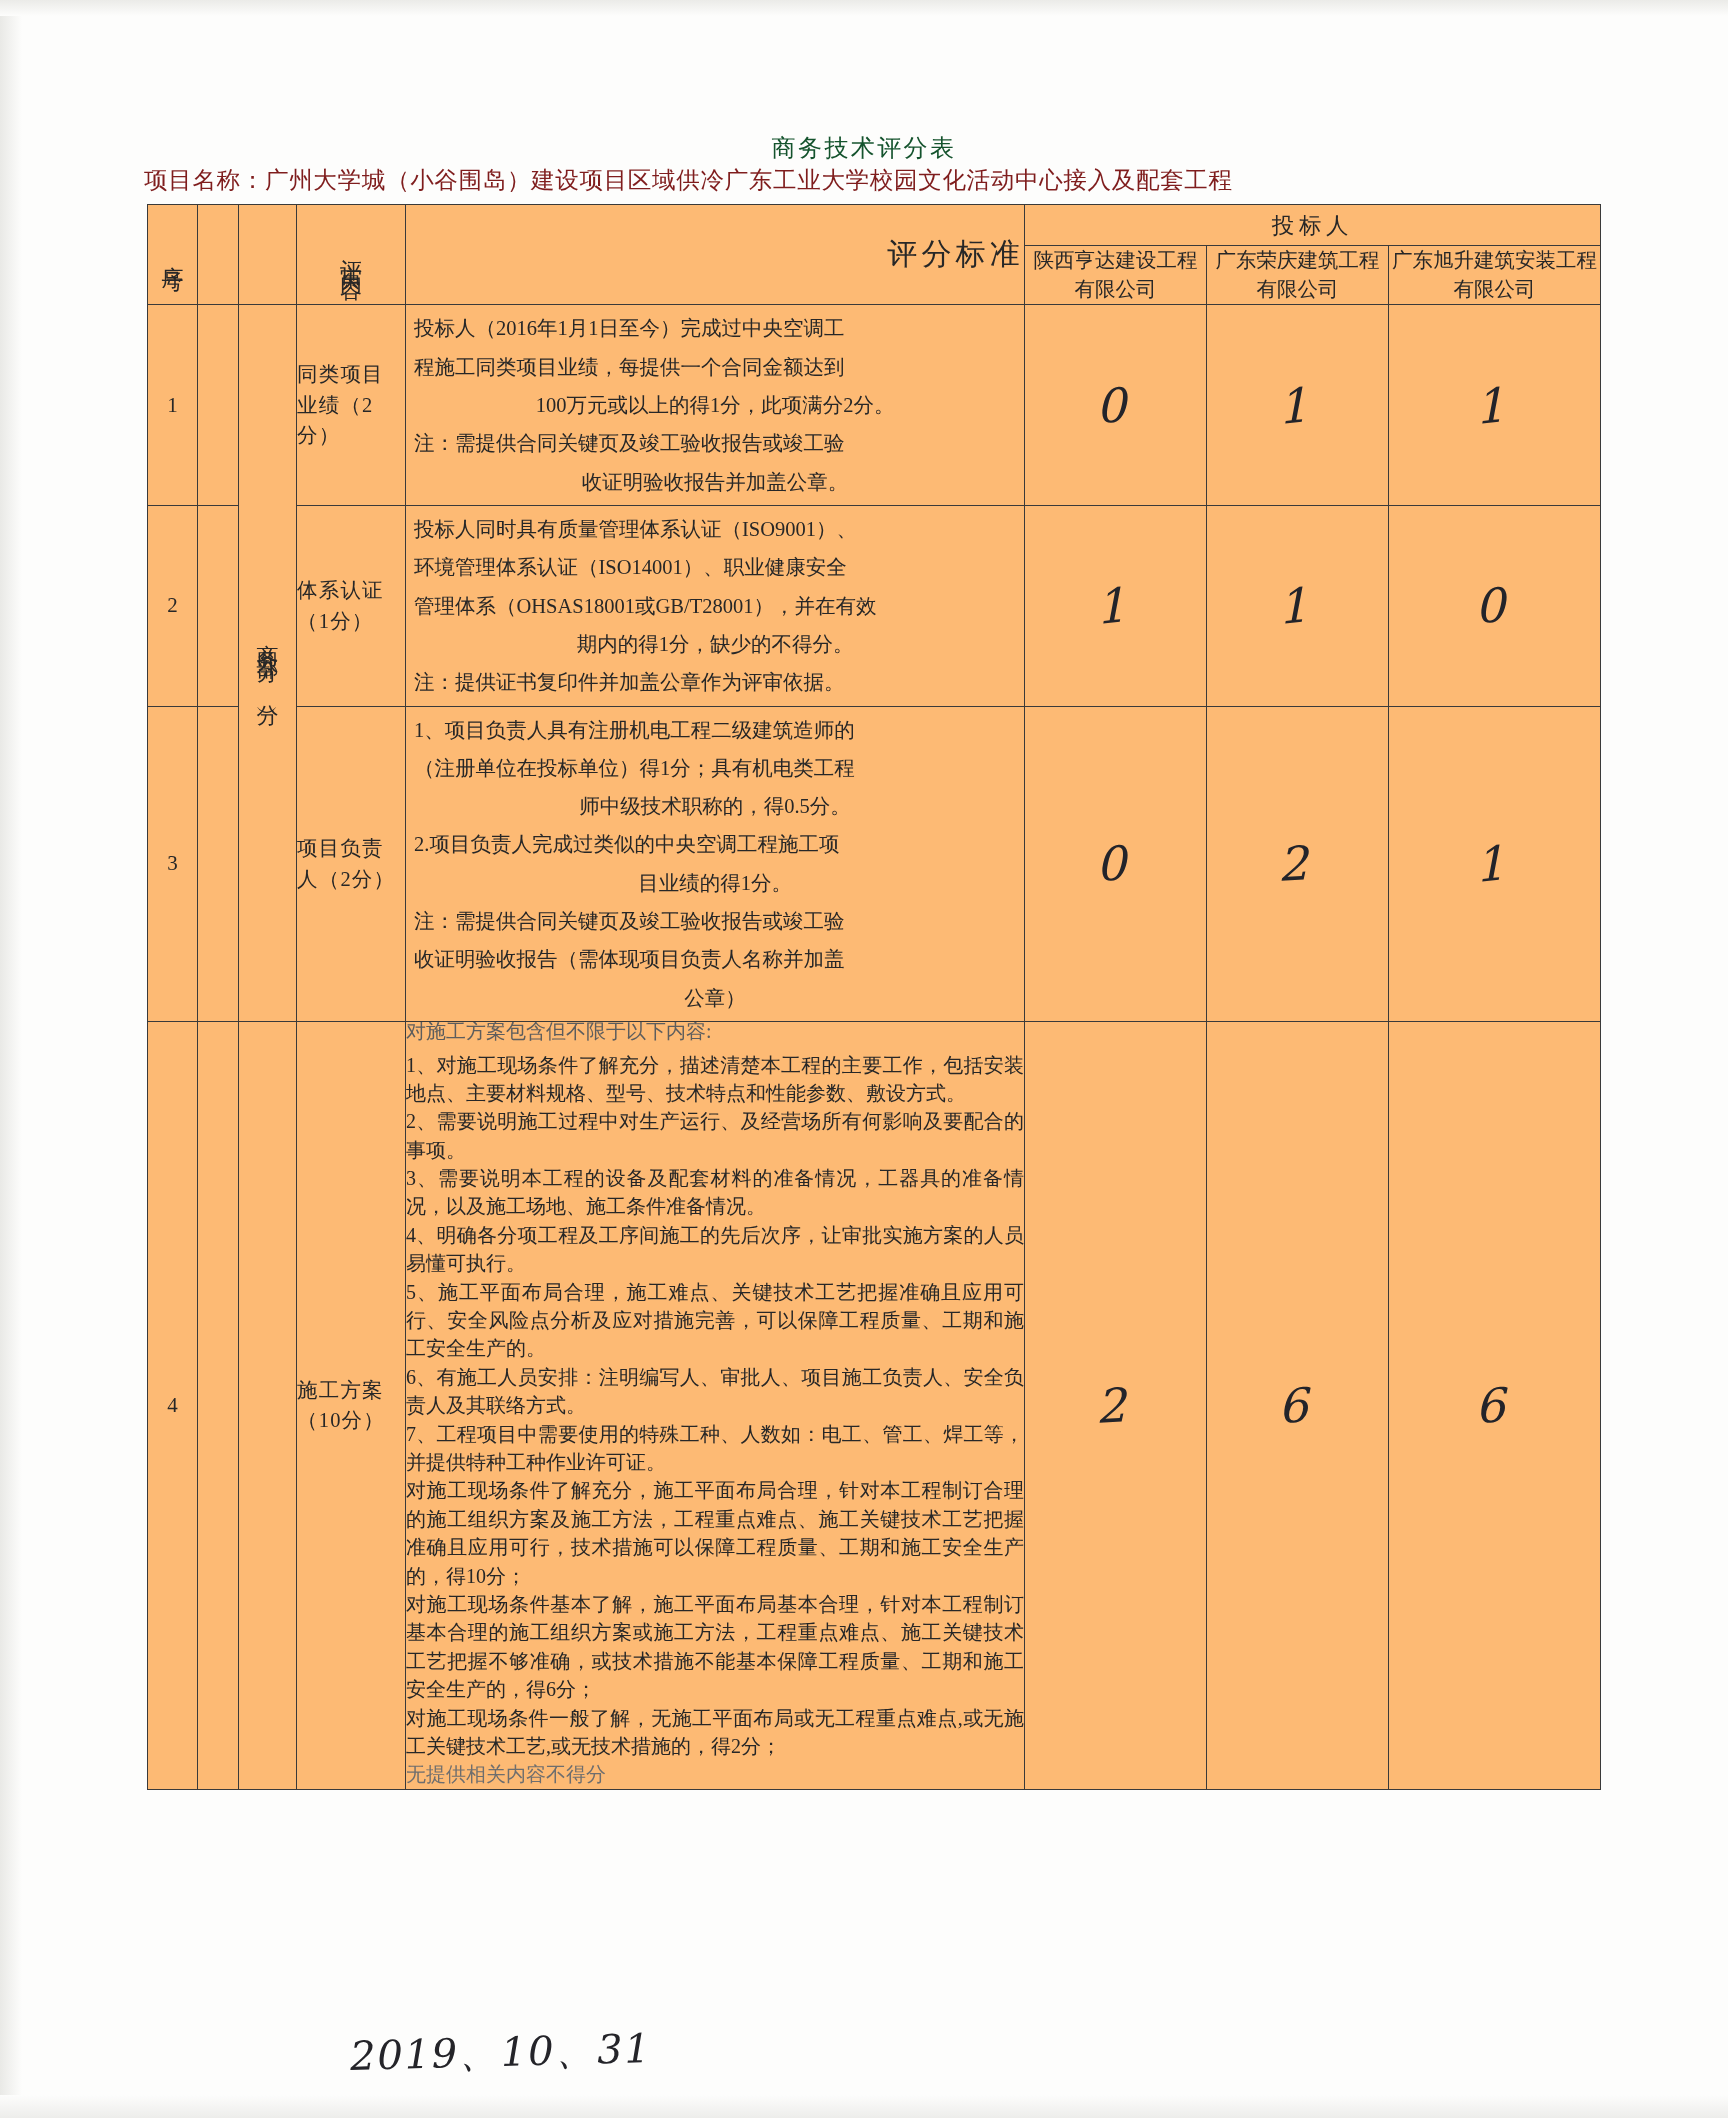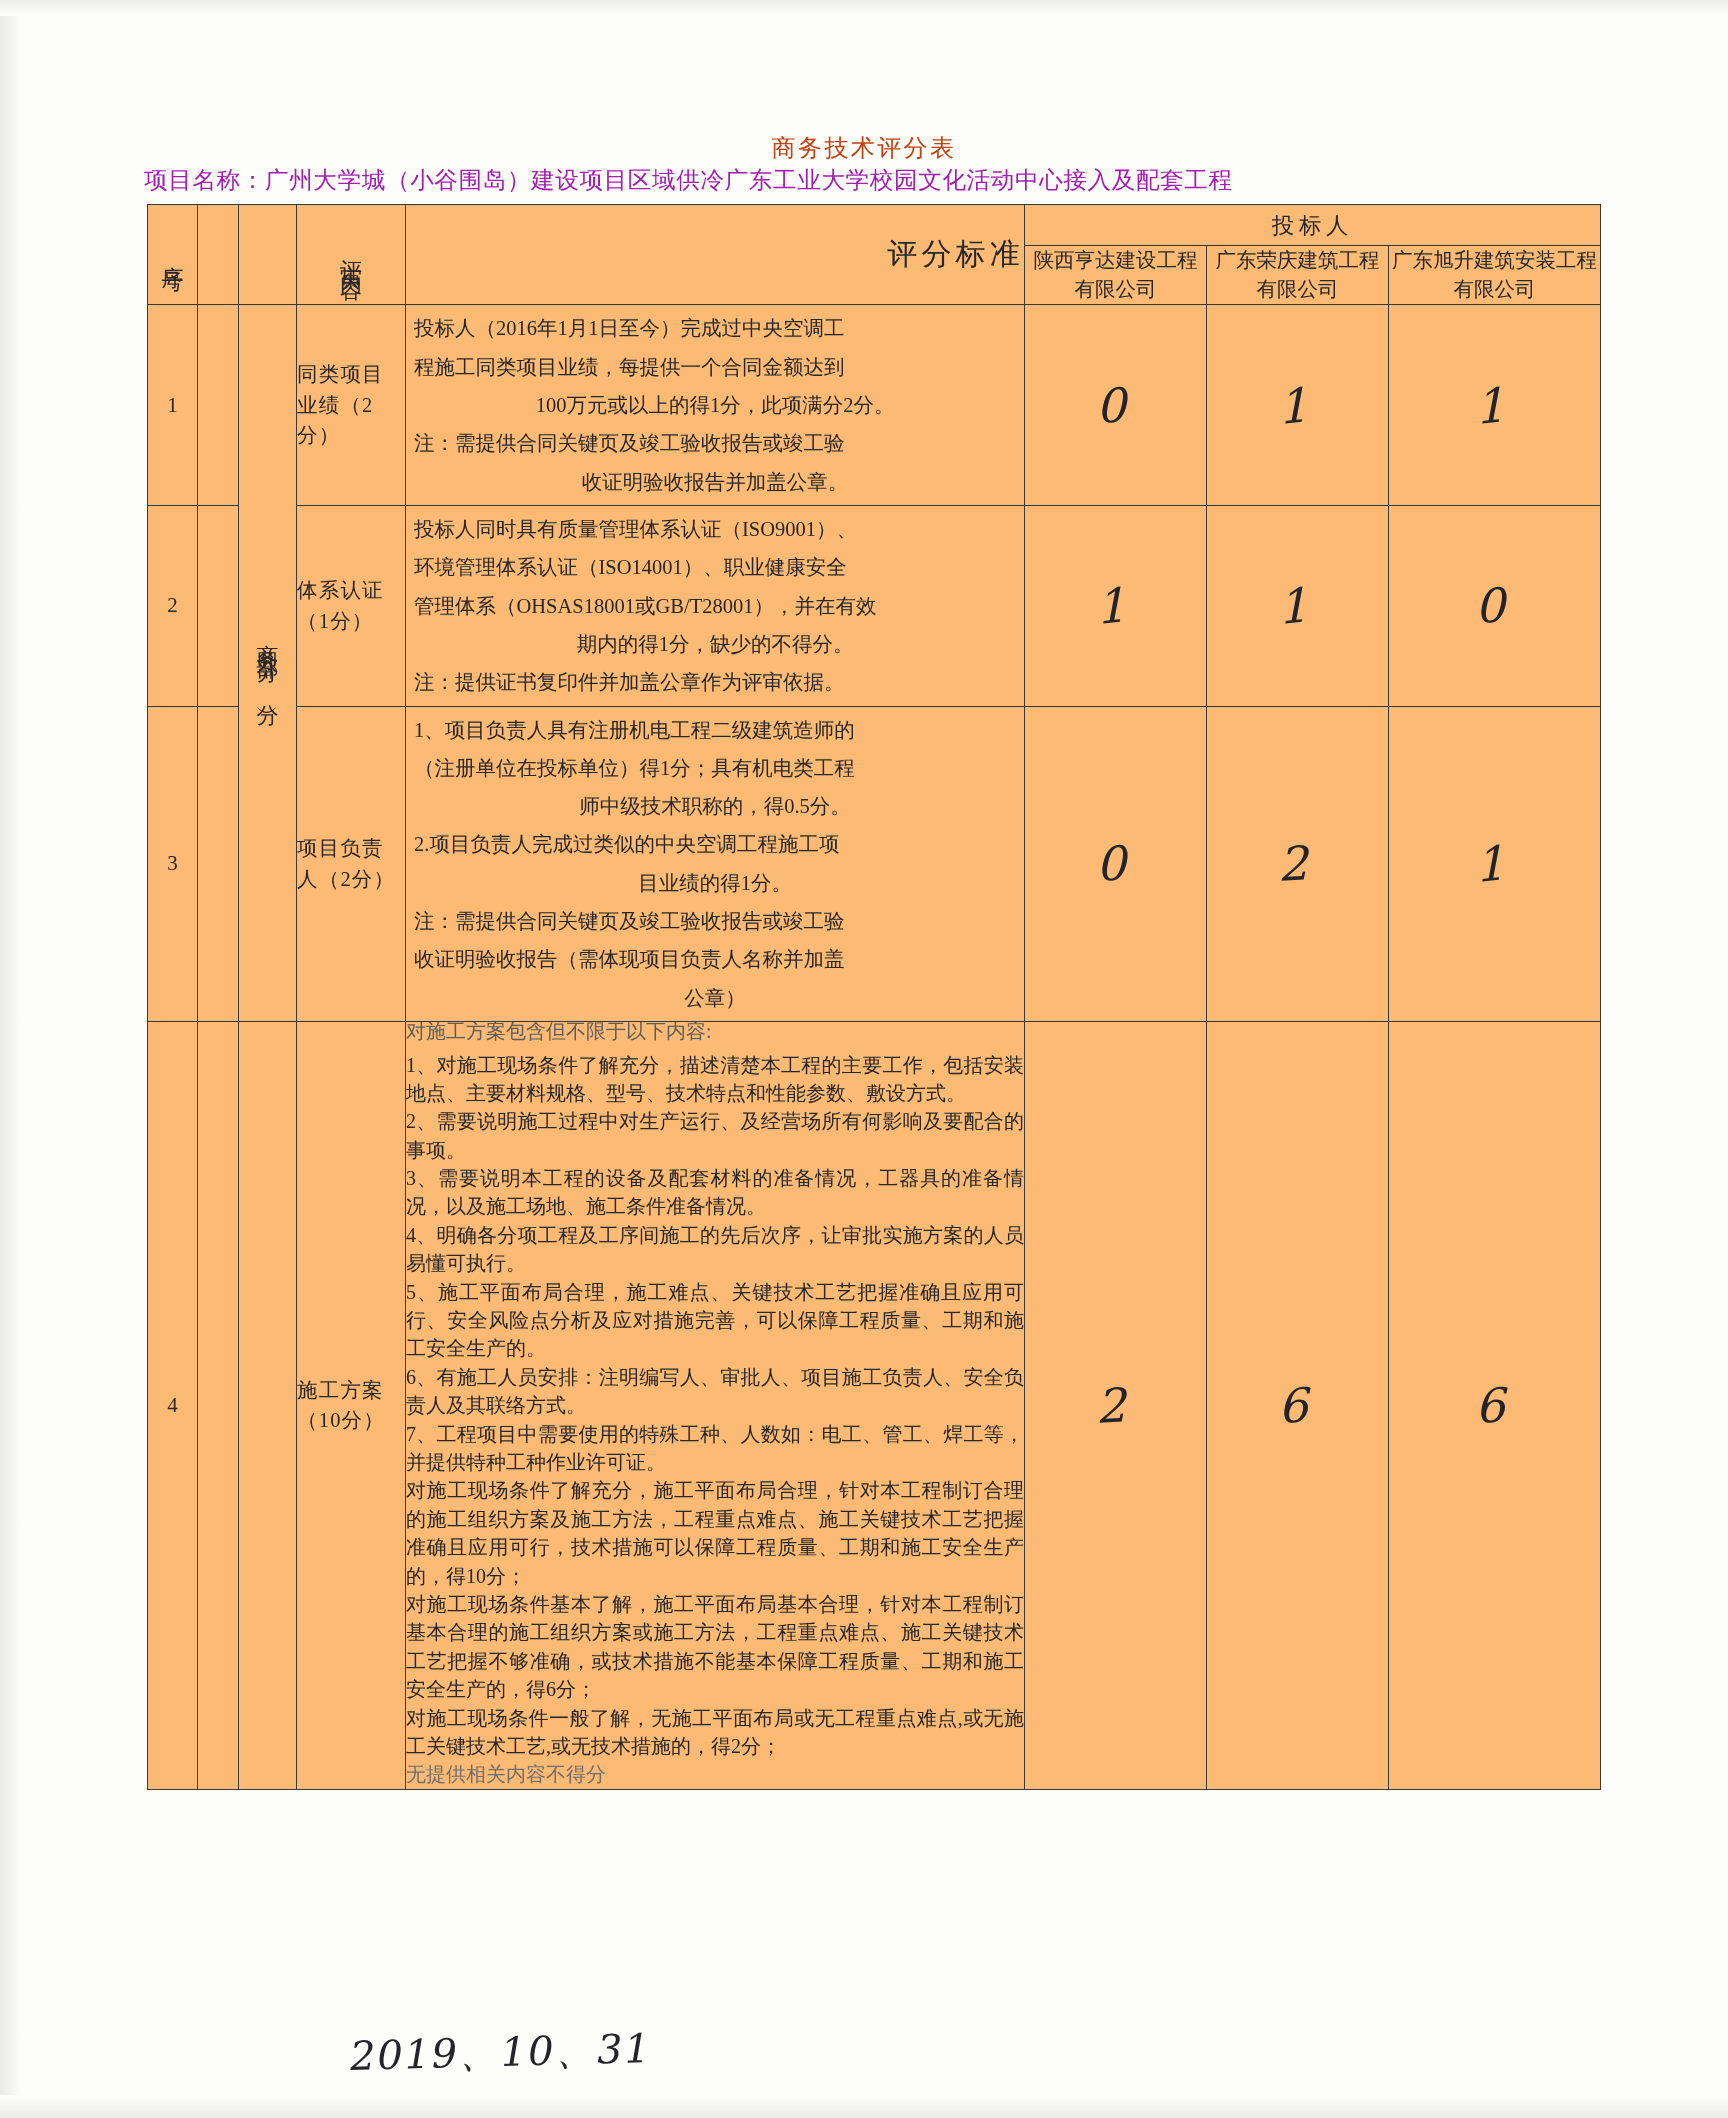--- a/index.html
+++ b/index.html
@@ -43,29 +43,29 @@
     pointer-events: none;
   }
 
   .doc-title {
     position: absolute;
     left: 0; top: 132px;
     width: 1728px;
     text-align: center;
     font-size: 24px;
     letter-spacing: 2.4px;
-    color: #c2410c;
+    color: #14532d;
   }
   .project-line {
     position: absolute;
     left: 144px; top: 164px;
     width: 1462px;
     font-size: 23.6px;
     letter-spacing: 0.6px;
-    color: #a21caf;
+    color: #7f1d1d;
     white-space: nowrap;
   }
 
   table.score-table {
     position: absolute;
     left: 147px;
     top: 204px;
     width: 1453px;
     border-collapse: collapse;
     table-layout: fixed;

